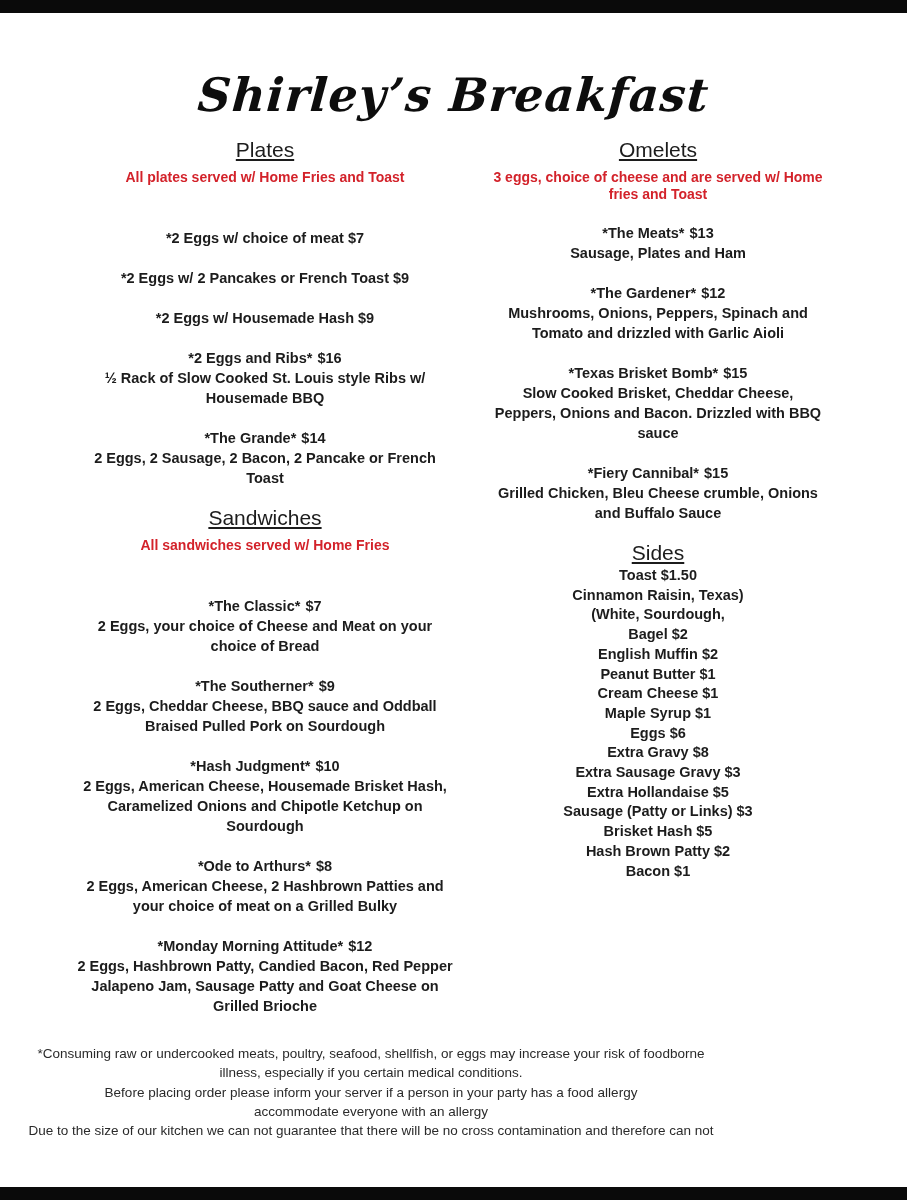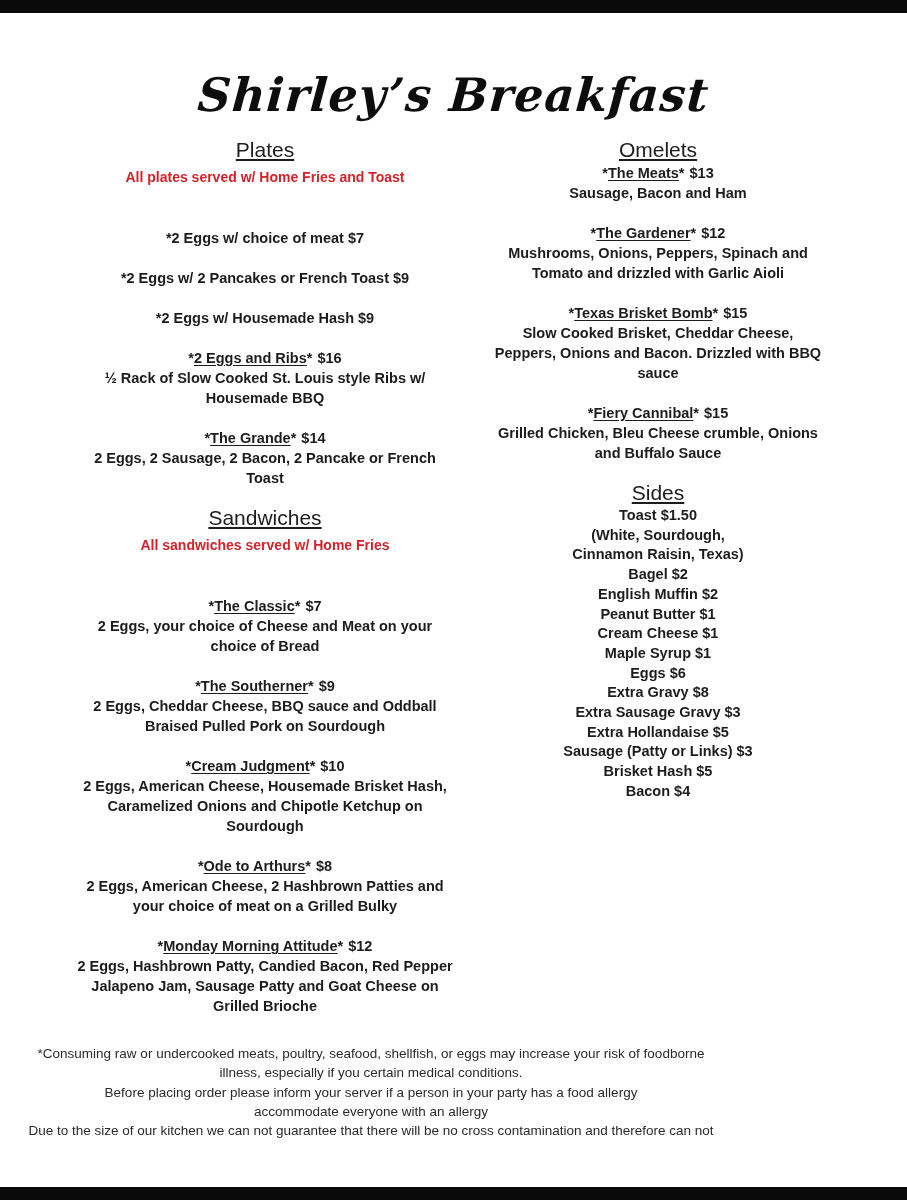--- a/index.html
+++ b/index.html
@@ -18,21 +18,21 @@
   .col{position:absolute;top:140px;text-align:center;font-weight:700;font-size:14.5px;line-height:20px;}
   .col-left{left:75px;width:380px;}
   .col-right{left:492px;width:332px;}
   .section-heading{font-size:21px;font-weight:400;margin:0 0 3px 0;}
   .section-heading .hw{text-decoration:underline;text-decoration-thickness:2px;text-underline-offset:2px;}
   .note{color:#d3222a;font-size:14px;font-weight:700;line-height:17px;margin:9px auto;}
   .note.gap-lg{margin-bottom:42px;}
   .note.gap-sm{margin-bottom:20px;}
   .menu-item{margin-bottom:20px;}
   .menu-item.simple{margin-bottom:20px;}
-  .uname{text-decoration:underline;text-underline-offset:2px;}
+  .uname{text-underline-offset:2px;}
   .price{margin-left:5px;}
   .side-line{line-height:19.7px;}
   .sides-heading{margin-top:0;}
   .footer{
     position:absolute;top:1044px;left:0;width:742px;text-align:center;
     font-size:13.5px;font-weight:400;color:#2a2a2a;line-height:19.3px;
   }
   .footer div{white-space:nowrap;}
 </style>
 </head>
@@ -72,44 +72,45 @@
       <div class="item-title"><span class="ast">*</span><span class="uname">The Classic</span><span class="ast">*</span><span class="price">$7</span></div>
       <div class="item-desc">2 Eggs, your choice of Cheese and Meat on your choice of Bread</div>
     </div>
 
     <div class="menu-item">
       <div class="item-title"><span class="ast">*</span><span class="uname">The Southerner</span><span class="ast">*</span><span class="price">$9</span></div>
       <div class="item-desc">2 Eggs, Cheddar Cheese, BBQ sauce and Oddball Braised Pulled Pork on Sourdough</div>
     </div>
 
     <div class="menu-item">
-      <div class="item-title"><span class="ast">*</span><span class="uname">Cream Judgment</span><span class="ast">*</span><span class="price">$10</span></div>
+      <div class="item-title"><span class="ast">*</span><span class="uname">Hash Judgment</span><span class="ast">*</span><span class="price">$10</span></div>
       <div class="item-desc">2 Eggs, American Cheese, Housemade Brisket Hash, Caramelized Onions and Chipotle Ketchup on Sourdough</div>
     </div>
 
     <div class="menu-item">
       <div class="item-title"><span class="ast">*</span><span class="uname">Ode to Arthurs</span><span class="ast">*</span><span class="price">$8</span></div>
       <div class="item-desc">2 Eggs, American Cheese, 2 Hashbrown Patties and your choice of meat on a Grilled Bulky</div>
     </div>
 
     <div class="menu-item">
       <div class="item-title"><span class="ast">*</span><span class="uname">Monday Morning Attitude</span><span class="ast">*</span><span class="price">$12</span></div>
       <div class="item-desc">2 Eggs, Hashbrown Patty, Candied Bacon, Red Pepper Jalapeno Jam, Sausage Patty and Goat Cheese on Grilled Brioche</div>
     </div>
   </div>
 </div>
 
 <div class="col col-right">
 
   <div>
     <div class="section-heading"><span class="hw">Omelets</span></div>
+    <div class="note gap-sm">3 eggs, choice of cheese and are served w/ Home fries and Toast</div>
 
     <div class="menu-item">
       <div class="item-title"><span class="ast">*</span><span class="uname">The Meats</span><span class="ast">*</span><span class="price">$13</span></div>
-      <div class="item-desc">Sausage, Bacon and Ham</div>
+      <div class="item-desc">Sausage, Plates and Ham</div>
     </div>
 
     <div class="menu-item">
       <div class="item-title"><span class="ast">*</span><span class="uname">The Gardener</span><span class="ast">*</span><span class="price">$12</span></div>
       <div class="item-desc">Mushrooms, Onions, Peppers, Spinach and Tomato and drizzled with Garlic Aioli</div>
     </div>
 
     <div class="menu-item">
       <div class="item-title"><span class="ast">*</span><span class="uname">Texas Brisket Bomb</span><span class="ast">*</span><span class="price">$15</span></div>
       <div class="item-desc">Slow Cooked Brisket, Cheddar Cheese, Peppers, Onions and Bacon. Drizzled with BBQ sauce</div>
@@ -117,34 +118,35 @@
 
     <div class="menu-item">
       <div class="item-title"><span class="ast">*</span><span class="uname">Fiery Cannibal</span><span class="ast">*</span><span class="price">$15</span></div>
       <div class="item-desc">Grilled Chicken, Bleu Cheese crumble, Onions and Buffalo Sauce</div>
     </div>
   </div>
 
   <div>
     <div class="section-heading sides-heading"><span class="hw">Sides</span></div>
     <div class="side-line">Toast $1.50</div>
+    <div class="side-line">Cinnamon Raisin, Texas)</div>
     <div class="side-line">(White, Sourdough,</div>
-    <div class="side-line">Cinnamon Raisin, Texas)</div>
     <div class="side-line">Bagel $2</div>
     <div class="side-line">English Muffin $2</div>
     <div class="side-line">Peanut Butter $1</div>
     <div class="side-line">Cream Cheese $1</div>
     <div class="side-line">Maple Syrup $1</div>
     <div class="side-line">Eggs $6</div>
     <div class="side-line">Extra Gravy $8</div>
     <div class="side-line">Extra Sausage Gravy $3</div>
     <div class="side-line">Extra Hollandaise $5</div>
     <div class="side-line">Sausage (Patty or Links) $3</div>
     <div class="side-line">Brisket Hash $5</div>
-    <div class="side-line">Bacon $4</div>
+    <div class="side-line">Hash Brown Patty $2</div>
+    <div class="side-line">Bacon $1</div>
   </div>
 </div>
 
 <div class="footer">
   <div>*Consuming raw or undercooked meats, poultry, seafood, shellfish, or eggs may increase your risk of foodborne</div>
   <div>illness, especially if you certain medical conditions.</div>
   <div>Before placing order please inform your server if a person in your party has a food allergy</div>
   <div>accommodate everyone with an allergy</div>
   <div>Due to the size of our kitchen we can not guarantee that there will be no cross contamination and therefore can not</div>
 </div>

